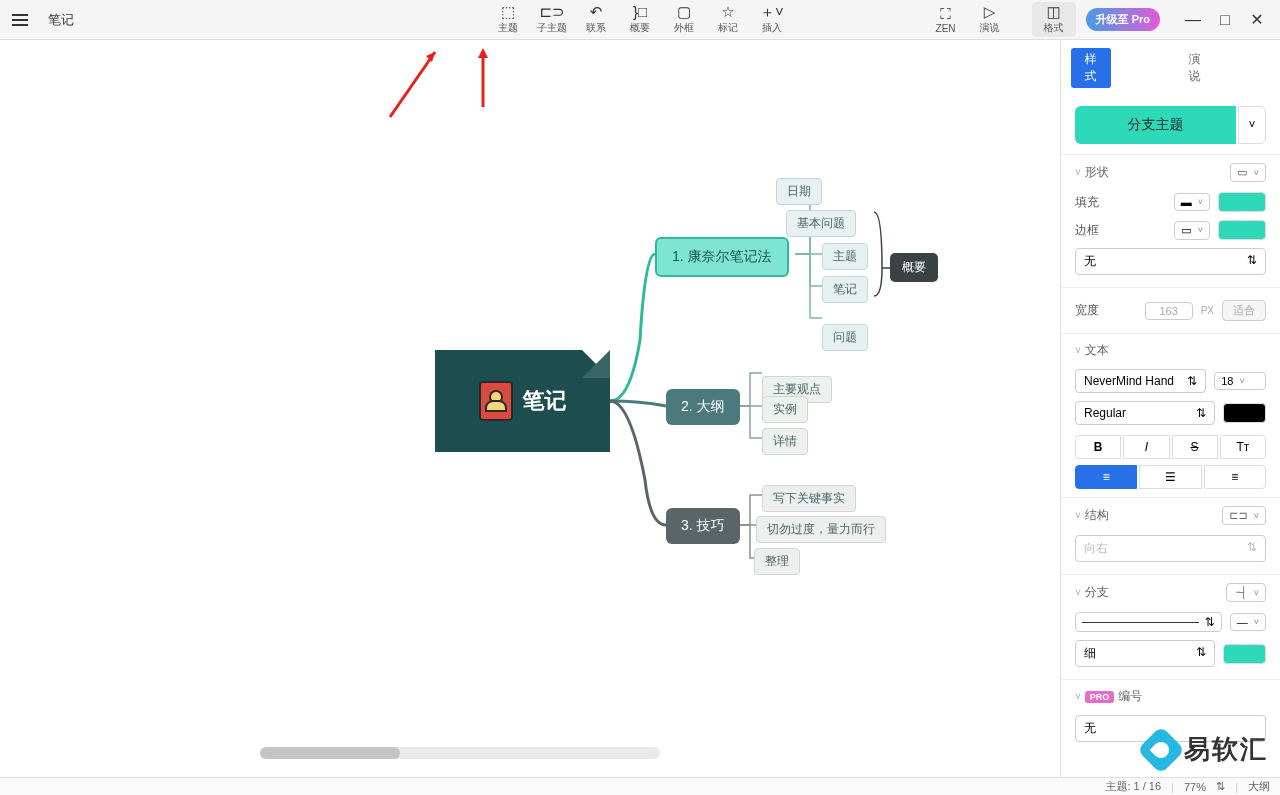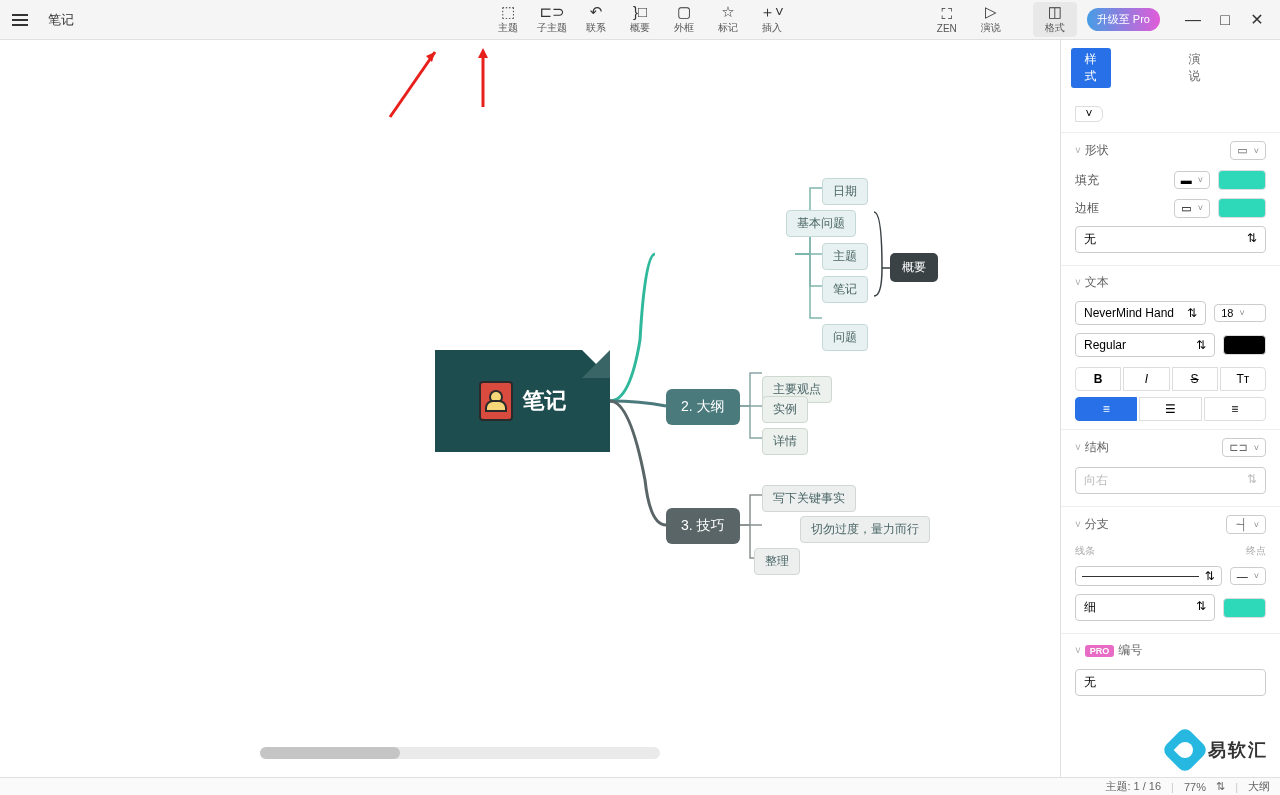--- a/index.html
+++ b/index.html
@@ -12,21 +12,21 @@
 .menu-icon span::before, .menu-icon span::after { content: ""; position: absolute; width: 16px; height: 2px; background: #333; left: 0; }
 .menu-icon span::before { top: -5px; }
 .menu-icon span::after { top: 5px; }
 .doc-title { font-size: 13px; color: #333; margin-left: 8px; }
 .toolbar-center { position: absolute; left: 50%; transform: translateX(-50%); display: flex; gap: 0; }
 .tool-btn { width: 44px; display: flex; flex-direction: column; align-items: center; gap: 2px; cursor: pointer; padding: 2px; }
 .tool-btn .icn { font-size: 15px; line-height: 1; color: #333; }
 .tool-btn .lbl { font-size: 10px; color: #555; }
 .toolbar-right { margin-left: auto; display: flex; align-items: center; gap: 0; }
 .tool-btn.active { background: #e8e8e8; border-radius: 4px; }
-.pro-badge { background: linear-gradient(90deg, #469de5, #e15bd8); color: #fff; font-size: 11px; padding: 4px 10px; border-radius: 12px; margin: 0 10px; cursor: pointer; font-weight: normal; }
+.pro-badge { background: linear-gradient(90deg, #469de5, #e15bd8); color: #fff; font-size: 11px; padding: 4px 10px; border-radius: 12px; margin: 0 10px; cursor: pointer; font-weight: bold; }
 .win-btns { display: flex; gap: 18px; padding: 0 16px; }
 .win-btn { width: 14px; height: 14px; cursor: pointer; display: flex; align-items: center; justify-content: center; color: #333; }
 
 
 .right-panel { position: absolute; right: 0; top: 40px; bottom: 18px; width: 220px; background: #fff; border-left: 1px solid #e0e0e0; overflow-y: auto; font-size: 12px; }
 .panel-tabs { display: flex; justify-content: center; gap: 0; padding: 8px; }
 .panel-tab { padding: 3px 14px; font-size: 12px; color: #666; cursor: pointer; border-radius: 3px; margin-left: 48px; }
 .panel-tab.active { background: #2770e7; color: #fff; }
 .panel-tab-sep { width: 1px; background: #ddd; margin: 3px 8px; }
 .branch-btn-row { display: flex; padding: 10px 14px; gap: 2px; }
@@ -80,21 +80,21 @@
 .statusbar .sep { color: #ccc; }
 
 
 .hscroll { position: absolute; bottom: 18px; left: 260px; width: 400px; height: 12px; background: #eaeaea; border-radius: 6px; }
 .hscroll .thumb { position: absolute; left: 0; width: 140px; height: 100%; background: #c5c5c5; border-radius: 6px; }
 
 
 .watermark { position: absolute; right: 12px; bottom: 28px; display: flex; align-items: center; gap: 6px; }
 .watermark .wlogo { width: 34px; height: 34px; background: #26b8e0; border-radius: 8px; transform: rotate(45deg); display: flex; align-items: center; justify-content: center; }
 .watermark .wlogo::before { content: ""; width: 16px; height: 16px; background: #fff; border-radius: 50% 50% 50% 0; }
-.watermark .wtxt { font-size: 18px; font-weight: bold; color: #333; letter-spacing: 2px; }
+.watermark .wtxt { font-size: 26px; font-weight: bold; color: #333; letter-spacing: 2px; }
 </style>
 </head>
 <body>
 
 <div class="titlebar">
   <div class="menu-icon">
       <span></span>
     </div>
   <div class="doc-title">笔记</div>
   <div class="toolbar-center">
@@ -167,36 +167,37 @@
     <path d="M 738 485 L 762 485" stroke="#8a9293" stroke-width="1.5" fill="none"></path>
     <path d="M 738 485 L 750 485 L 750 518 L 762 518" stroke="#8a9293" stroke-width="1.5" fill="none"></path>
     <path d="M 874 172 Q 882 172 882 228 Q 882 256 874 256" stroke="#3a4245" stroke-width="1.5" fill="none"></path>
     <path d="M 882 228 L 890 228" stroke="#3a4245" stroke-width="1.5" fill="none"></path>
   </svg>
 
   <div class="mm-root">
     <div class="root-icon"></div>
     <span>笔记</span>
   </div>
+  <div class="mm-branch b1">1. 康奈尔笔记法</div>
   <div class="mm-branch b2">2. 大纲</div>
   <div class="mm-branch b3">3. 技巧</div>
 
-  <div class="mm-leaf" style="left:822px;top:138px">日期</div>
+  <div class="mm-leaf" style="left:776px;top:138px">日期</div>
   <div class="mm-leaf" style="left:786px;top:170px">基本问题</div>
   <div class="mm-leaf" style="left:822px;top:203px">主题</div>
   <div class="mm-leaf" style="left:822px;top:236px">笔记</div>
   <div class="mm-leaf" style="left:822px;top:284px">问题</div>
   <div class="mm-summary">概要</div>
 
   <div class="mm-leaf g2" style="left:762px;top:336px">主要观点</div>
   <div class="mm-leaf g2" style="left:762px;top:356px">实例</div>
   <div class="mm-leaf g2" style="left:762px;top:388px">详情</div>
 
   <div class="mm-leaf g3" style="left:762px;top:445px">写下关键事实</div>
-  <div class="mm-leaf g3" style="left:800px;top:476px">切勿过度，量力而行</div>
+  <div class="mm-leaf g3" style="left:756px;top:476px">切勿过度，量力而行</div>
   <div class="mm-leaf g3" style="left:754px;top:508px">整理</div>
 
   <svg class="arrow" style="left:380px;top:2px;width:70px;height:80px">
     <line x1="10" y1="75" x2="55" y2="10" stroke="#e8201b" stroke-width="3"></line>
     <polygon points="55,10 46,14 52,20" fill="#e8201b"></polygon>
   </svg>
   <svg class="arrow" style="left:470px;top:2px;width:30px;height:70px">
     <line x1="13" y1="65" x2="13" y2="10" stroke="#e8201b" stroke-width="3"></line>
     <polygon points="13,6 8,16 18,16" fill="#e8201b"></polygon>
   </svg>
@@ -208,20 +209,21 @@
 
 <div class="right-panel">
   <div class="panel-tabs">
     <div class="panel-tab active">样式</div>
     <div class="panel-tab-sep"></div>
     <div class="panel-tab">演说</div>
     <div class="panel-tab-sep"></div>
     <div class="panel-tab">画布</div>
   </div>
   <div class="branch-btn-row">
+    <button class="branch-btn">分支主题</button>
     <div class="branch-dd">˅</div>
   </div>
 
   <div class="section">
     <div class="section-head">
         <span class="caret">˅</span>
         <span>形状</span>
       <span style="margin-left:auto" class="select-mini">▭<span class="dd">˅</span></span>
     </div>
     <div class="row">
@@ -235,20 +237,29 @@
       <div class="color-swatch" style="background:#2dd9b8"></div>
     </div>
     <div class="row">
       <div class="select-full">
           <span>无</span>
           <span>⇅</span>
         </div>
     </div>
   </div>
 
+  <div class="section">
+    <div class="row">
+      <span class="rlabel">宽度</span>
+      <span style="margin-left:auto"></span>
+      <input class="input-num" value="163" style="">
+      <span style="color:#aaa;font-size:10px">PX</span>
+      <button class="btn-fit">适合</button>
+    </div>
+  </div>
 
   <div class="section">
     <div class="section-head">
         <span class="caret">˅</span>
         <span>文本</span>
       </div>
     <div class="row">
       <div class="select-full" style="flex:3">
           <span>NeverMind Hand</span>
           <span>⇅</span>
@@ -290,24 +301,20 @@
           <span>⇅</span>
         </div>
     </div>
   </div>
 
   <div class="section">
     <div class="section-head">
         <span class="caret">˅</span>
         <span>分支</span>
       <span style="margin-left:auto" class="select-mini">╶┤<span class="dd">˅</span></span>
-    </div>
-    <div class="row" style="color:#aaa;font-size:10px">
-      <span>线条</span>
-      <span style="margin-left:auto">终点</span>
     </div>
     <div class="row">
       <div class="line-preview">
           <div class="line"></div>
           <span style="margin-left:6px">⇅</span>
         </div>
       <div class="select-mini">—<span class="dd">˅</span></div>
     </div>
     <div class="row">
       <div class="select-full" style="flex:3">

